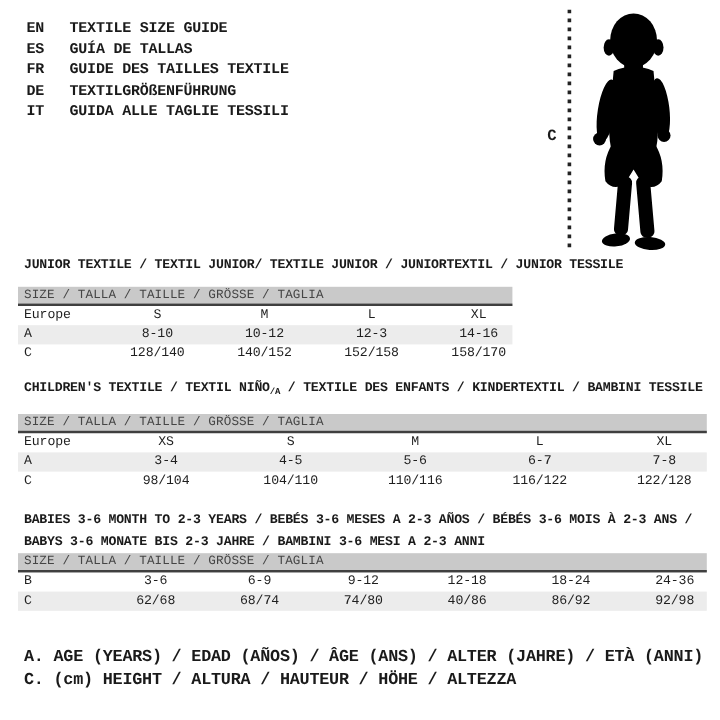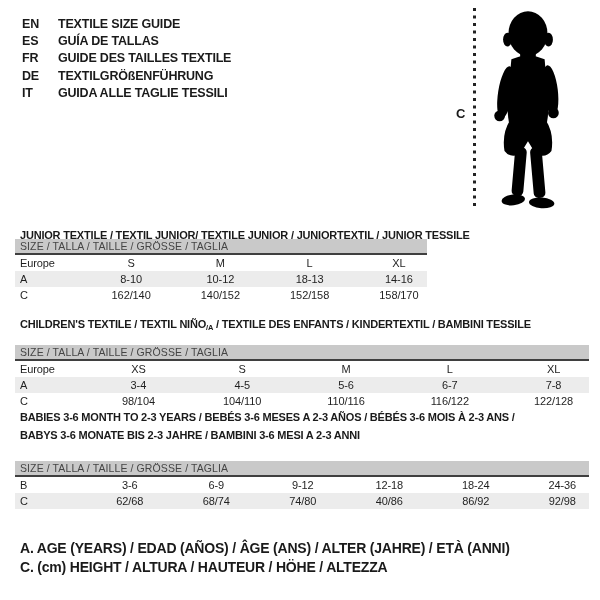--- a/index.html
+++ b/index.html
@@ -1,19 +1,19 @@
 <!DOCTYPE html>
 <html style="--background: #ffffff; --text: #1a1a1a; --size_bar_bg: #c9c9c9; --size_bar_text: #454545; --size_bar_rule: #3f3f3f; --row_alt_bg: #ececec; --silhouette: #000000;"><head>
 <meta charset="utf-8">
 <style>
   html,body{margin:0;padding:0;background:#fff;}
   .page{
     position:relative;width:600px;height:600px;overflow:hidden;
     background:var(--background,#fff);
-    font-family:Liberation Sans, sans-serif;
+    font-family:Liberation Mono, monospace;
     color:var(--text,#1a1a1a);
   }
   
   .lang-block{position:absolute;left:22px;top:15px;}
   .lang-row{display:flex;height:17.4px;align-items:center;
     font-weight:700;font-size:12.5px;letter-spacing:-0.2px;white-space:nowrap;}
   .lang-code{width:36px;flex:none;}
   
   .measure-line{position:absolute;left:472px;top:8px;}
   .measure-label{position:absolute;left:456px;top:106px;font-weight:700;font-size:13px;}
@@ -83,42 +83,42 @@
       <ellipse cx="69" cy="84" rx="7.5" ry="26" transform="rotate(-7 69 84)"></ellipse>
       <circle cx="72" cy="107" r="5.5"></circle>
       <path d="M28 114 L64 114 Q73 128 70 146 Q64 154 54 149 L46 136 L38 149 Q28 154 22 146 Q19 128 28 114 Z"></path>
       <rect x="31" y="142" width="12" height="50" rx="5" transform="rotate(5 37 167)"></rect>
       <rect x="50" y="142" width="12" height="52" rx="5" transform="rotate(-5 56 168)"></rect>
       <ellipse cx="31" cy="196" rx="12" ry="5.5" transform="rotate(-6 31 196)"></ellipse>
       <ellipse cx="60" cy="199" rx="13" ry="5.5" transform="rotate(4 60 199)"></ellipse>
     </g>
   </svg>
 
-  <div class="section-title" style="top:229px">JUNIOR TEXTILE / TEXTIL JUNIOR/ TEXTILE JUNIOR / JUNIORTEXTIL / JUNIOR TESSILE</div>
+  <div class="section-title" style="top:215px">JUNIOR TEXTILE / TEXTIL JUNIOR/ TEXTILE JUNIOR / JUNIORTEXTIL / JUNIOR TESSILE</div>
   <div class="size-table" style="top:239px;width:412px">
     <div class="size-bar">
       <span>SIZE / TALLA / TAILLE / GRÖSSE / TAGLIA</span>
     </div>
     <div class="t-row">
       <span class="t-label">Europe</span>
       <span class="t-cell">S</span>
       <span class="t-cell">M</span>
       <span class="t-cell">L</span>
       <span class="t-cell">XL</span>
     </div>
     <div class="t-row alt">
       <span class="t-label">A</span>
       <span class="t-cell">8-10</span>
       <span class="t-cell">10-12</span>
-      <span class="t-cell">18-13</span>
+      <span class="t-cell">12-3</span>
       <span class="t-cell">14-16</span>
     </div>
     <div class="t-row">
       <span class="t-label">C</span>
-      <span class="t-cell">162/140</span>
+      <span class="t-cell">128/140</span>
       <span class="t-cell">140/152</span>
       <span class="t-cell">152/158</span>
       <span class="t-cell">158/170</span>
     </div>
   </div>
 
   <div class="section-title" style="top:318px"><span>CHILDREN'S TEXTILE / TEXTIL NIÑO</span><span class="subscript">/A</span><span> / TEXTILE DES ENFANTS / KINDERTEXTIL / BAMBINI TESSILE</span></div>
   <div class="size-table" style="top:345px;width:574px">
     <div class="size-bar">
       <span>SIZE / TALLA / TAILLE / GRÖSSE / TAGLIA</span>
@@ -142,21 +142,21 @@
     <div class="t-row">
       <span class="t-label">C</span>
       <span class="t-cell">98/104</span>
       <span class="t-cell">104/110</span>
       <span class="t-cell">110/116</span>
       <span class="t-cell">116/122</span>
       <span class="t-cell">122/128</span>
     </div>
   </div>
 
-  <div class="section-title two-line" style="top:408px">
+  <div class="section-title two-line" style="top:425px">
     <div>BABIES 3-6 MONTH TO 2-3 YEARS / BEBÉS 3-6 MESES A 2-3 AÑOS / BÉBÉS 3-6 MOIS À 2-3 ANS /</div>
     <div>BABYS 3-6 MONATE BIS 2-3 JAHRE / BAMBINI 3-6 MESI A 2-3 ANNI</div>
   </div>
   <div class="size-table" style="top:461px;width:574px">
     <div class="size-bar">
       <span>SIZE / TALLA / TAILLE / GRÖSSE / TAGLIA</span>
     </div>
     <div class="t-row">
       <span class="t-label">B</span>
       <span class="t-cell">3-6</span>

